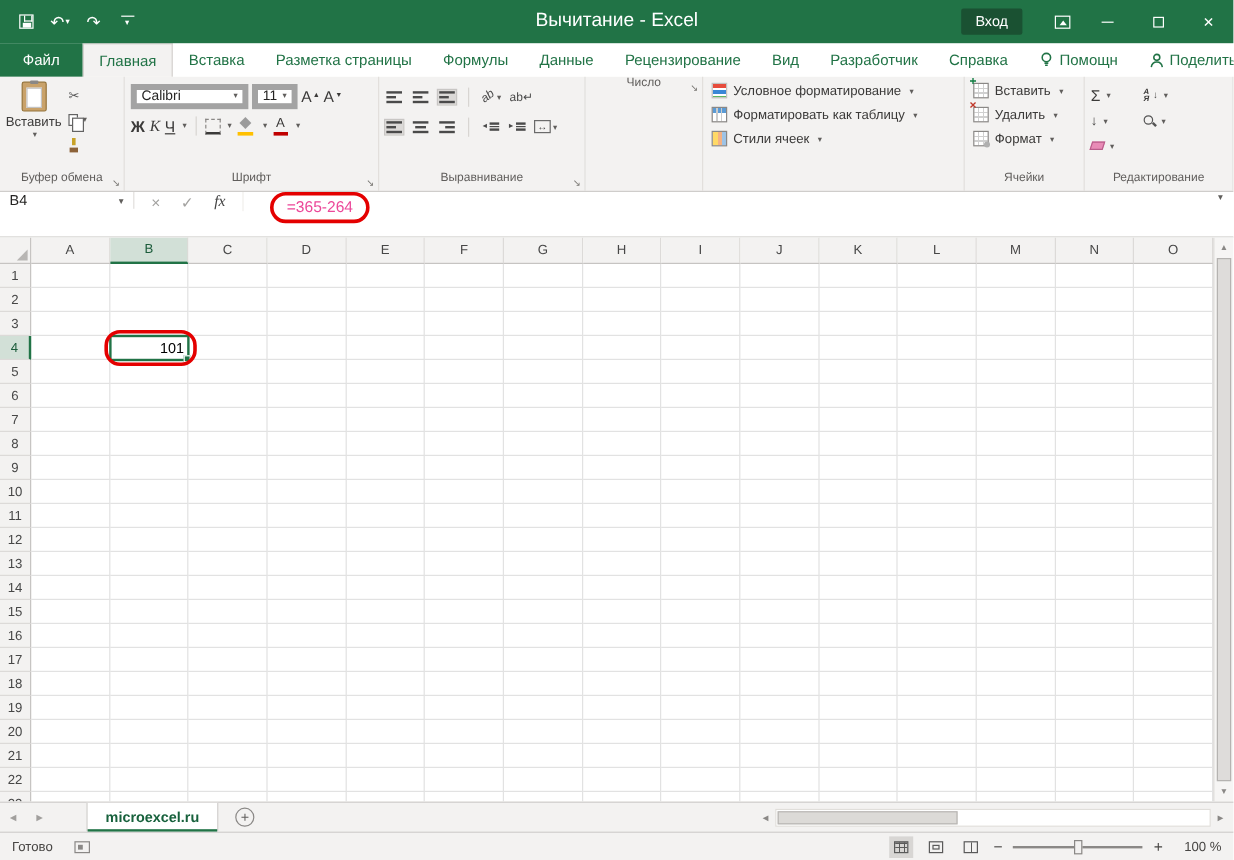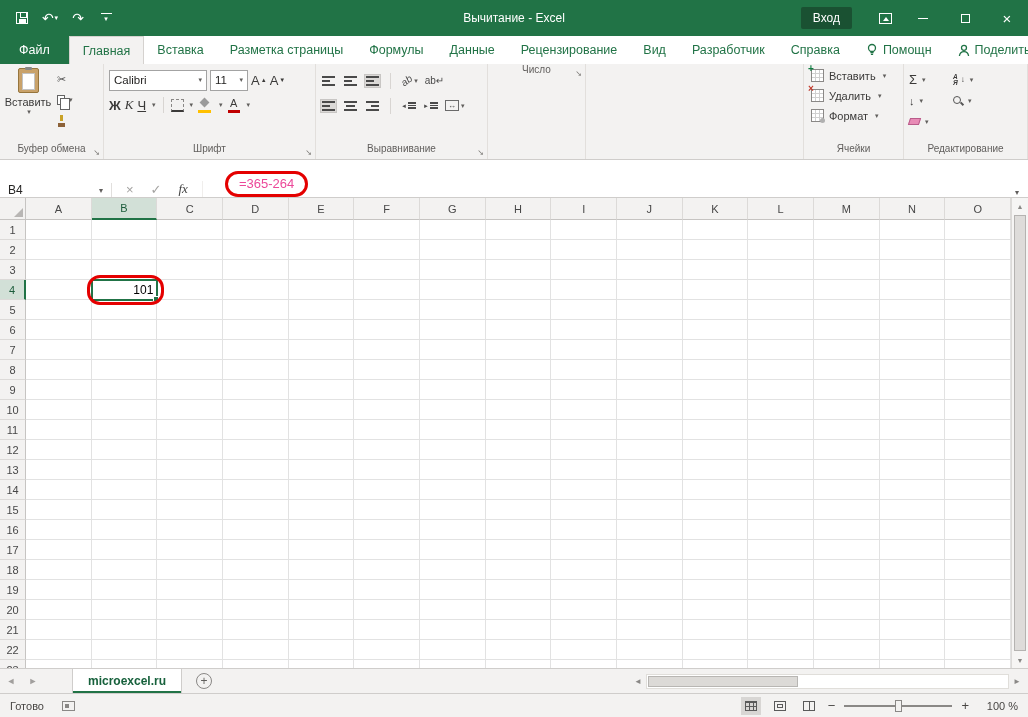--- a/index.html
+++ b/index.html
@@ -9,21 +9,21 @@
   
   .titlebar{height:36px;background:#217346;display:flex;align-items:center;position:relative;color:#fff;flex:0 0 auto}
   .qat{display:flex;align-items:center;gap:4px;padding-left:10px}
   .qbtn{height:26px;min-width:24px;display:flex;align-items:center;justify-content:center;color:#fff;cursor:pointer}
   .uglyph{font-size:14px;line-height:14px}
   .qcaret{font-size:7px;margin-left:1px}
   .icon-save{width:12px;height:12px;border:1px solid #fff;position:relative;display:inline-block}
   .icon-save:before{content:"";position:absolute;top:0;left:3px;width:5px;height:4px;border:1px solid #fff;border-top:none}
   .icon-save:after{content:"";position:absolute;left:2px;bottom:0;width:7px;height:4px;background:#fff}
   .qcust{display:flex;flex-direction:column;align-items:center;border-top:1px solid #fff;padding-top:1px;width:11px;font-size:7px}
-  .title{position:absolute;left:0;right:0;text-align:center;font-size:12px;pointer-events:none}
+  .title{position:absolute;left:0;right:0;text-align:center;font-size:16px;pointer-events:none}
   .tright{margin-left:auto;display:flex;align-items:center;height:100%}
   .signin{background:#1a5132;border-radius:2px;padding:4px 12px;font-size:12px;margin-right:16px;cursor:pointer}
   .ricon-wrap{width:34px}
   .icon-ribbonopts{width:13px;height:11px;border:1px solid #fff;position:relative;display:inline-block}
   .icon-ribbonopts:after{content:"";position:absolute;left:3px;top:3px;border-left:3px solid transparent;border-right:3px solid transparent;border-bottom:4px solid #fff}
   .winbtn{width:42px;height:100%;display:flex;align-items:center;justify-content:center;font-size:15px;cursor:pointer}
   .minline{width:10px;height:1px;background:#fff;display:inline-block}
   .maxbox{width:9px;height:9px;border:1px solid #fff;display:inline-block}
 
   
@@ -56,21 +56,21 @@
   .cutg{font-size:11px;color:#555}
   .copy-icon{width:8px;height:10px;border:1px solid #636363;background:#fff;position:relative;display:inline-block}
   .copy-icon:before{content:"";position:absolute;left:2px;top:2px;width:8px;height:10px;border:1px solid #636363;background:#fff}
   .painter-icon{width:10px;height:13px;position:relative;display:inline-block}
   .painter-icon:before{content:"";position:absolute;top:0;left:3px;width:3px;height:6px;background:#c9a227}
   .painter-icon:after{content:"";position:absolute;bottom:1px;left:1px;width:7px;height:4px;background:#8c6239}
 
   
   .frow1{display:flex;align-items:center;gap:3px;height:24px}
   .frow2{display:flex;align-items:center;gap:4px;height:26px}
-  .combo{background:#fff;border:1px solid #a3a3a3;height:21px;display:flex;align-items:center;font-size:11.5px;padding:0 4px;color:#252423;cursor:pointer}
+  .combo{background:#fff;border:5px solid #a3a3a3;height:21px;display:flex;align-items:center;font-size:11.5px;padding:0 4px;color:#252423;cursor:pointer}
   .combo .dcaret{margin-left:auto}
   .fname{width:98px}.fsize{width:38px}
   .tbtn{font-size:13px;color:#3b3a39;cursor:pointer;display:inline-flex;align-items:center}
   .supc{font-size:6px;vertical-align:top;margin-left:1px}
   .b{font-weight:bold}
   .i{font-style:italic;font-family:"Liberation Serif",serif}
   .u{text-decoration:underline}
   .icon-borders{width:13px;height:13px;border:1px dashed #8a8886;border-bottom:2px solid #3b3a39;display:inline-block;cursor:pointer}
   .icon-fill{width:16px;height:15px;position:relative;display:inline-block;cursor:pointer}
   .icon-fill:before{content:"";position:absolute;left:4px;top:1px;width:7px;height:7px;background:#9b9b9b;transform:rotate(45deg)}
@@ -124,21 +124,21 @@
   .sumg{font-size:13px;color:#3b3a39}
   .sorticon{display:flex;flex-direction:column;font-size:6.5px;line-height:6px;color:#3b3a39;font-weight:bold}
   .sarrow{font-size:8px;color:#3b3a39}
   .fillg{font-size:11px;color:#3b3a39;font-weight:bold}
   .mag{width:10px;height:10px;position:relative;display:inline-block}
   .mag:before{content:"";position:absolute;left:0;top:0;width:6px;height:6px;border:1.4px solid #555;border-radius:50%}
   .mag:after{content:"";position:absolute;right:0;bottom:0;width:4px;height:1.6px;background:#555;transform:rotate(45deg);transform-origin:right bottom}
   .eraser{width:11px;height:7px;background:#e88bb6;border:1px solid #b95c8a;transform:skewX(-18deg);display:inline-block}
 
   
-  .fbar{height:38px;background:#fff;border-bottom:1px solid #cfcdcb;display:flex;align-items:flex-end;flex:0 0 auto}
+  .fbar{height:38px;background:#fff;border-bottom:1px solid #cfcdcb;display:flex;align-items:flex-start;flex:0 0 auto}
   .namebox{width:112px;display:flex;align-items:center;padding:0 8px;font-size:12px;color:#252423;border-right:1px solid #e1dfdd;cursor:pointer}
   .namebox .dcaret{margin-left:auto;font-size:8px}
   .fxbtns{display:flex;align-items:center;gap:17px;padding:0 14px;border-right:1px solid #f0eeec}
   .fxb{cursor:pointer}
   .fxb.gray{color:#a3a2a0;font-size:13px}
   .fxb.fx{font-family:"Liberation Serif",serif;font-style:italic;font-size:13px;color:#444}
   .fformula{flex:1;display:flex;align-items:center;font-size:13px;color:#ec4899;padding-left:8px}
   .ring{border:3px solid #e40000;border-radius:14px;padding:2px 11px 3px;margin-left:14px}
   .fexpand{width:22px;display:flex;align-items:center;justify-content:center;color:#605e5c;font-size:8px;cursor:pointer}
 
@@ -409,20 +409,37 @@
     </div>
 
     <div class="rgroup g-num">
       <div class="gfoot">
         <span class="glabel">Число</span>
         <span class="launcher">↘</span>
       </div>
     </div>
 
     <div class="rgroup g-styles">
+      <div class="rcontent col rows">
+          <div class="lrow">
+            <span class="licon icon-condfmt"></span>
+            <span class="ltext">Условное форматирование</span>
+            <span class="dcaret">▾</span>
+          </div>
+          <div class="lrow">
+            <span class="licon icon-fmttable"></span>
+            <span class="ltext">Форматировать как таблицу</span>
+            <span class="dcaret">▾</span>
+          </div>
+          <div class="lrow">
+            <span class="licon icon-cellstyles"></span>
+            <span class="ltext">Стили ячеек</span>
+            <span class="dcaret">▾</span>
+          </div>
+        </div>
     </div>
 
     <div class="rgroup g-cells">
       <div class="rcontent col rows">
           <div class="lrow">
             <span class="licon icon-inscells"></span>
             <span class="ltext">Вставить</span>
             <span class="dcaret">▾</span>
           </div>
           <div class="lrow">

